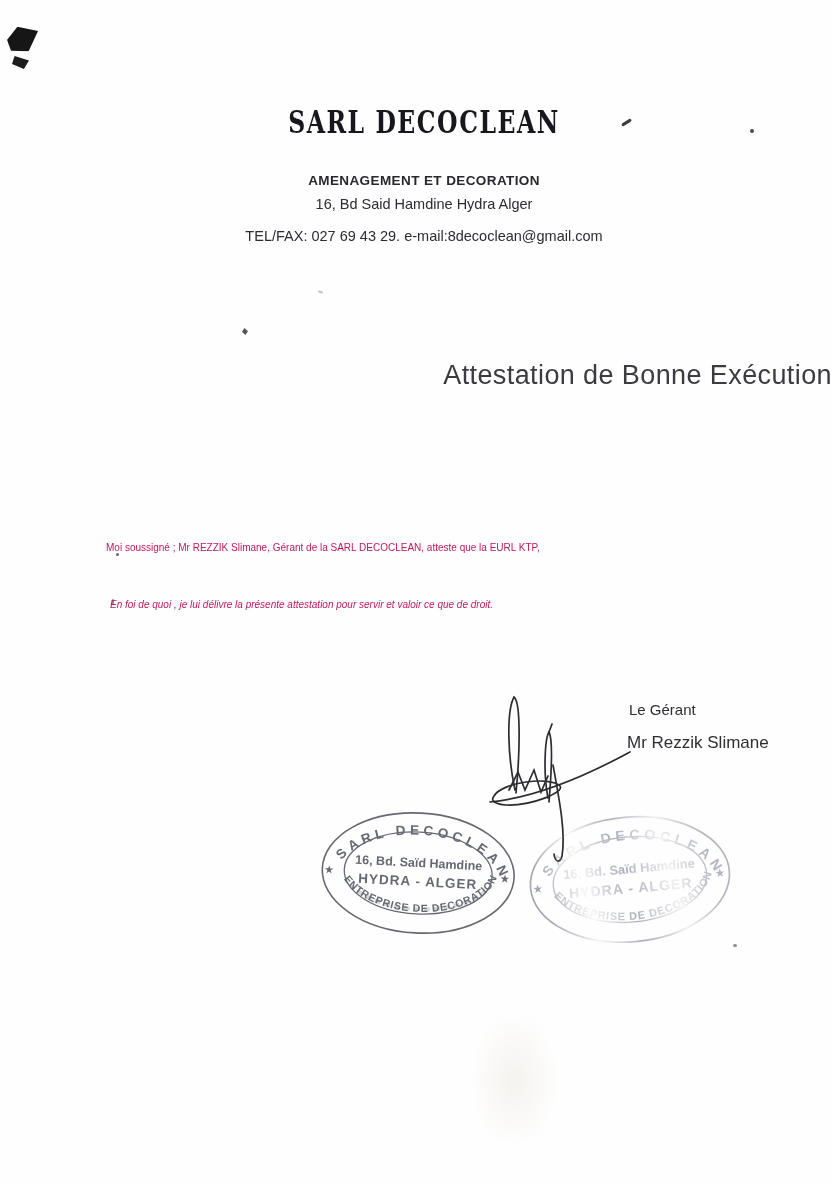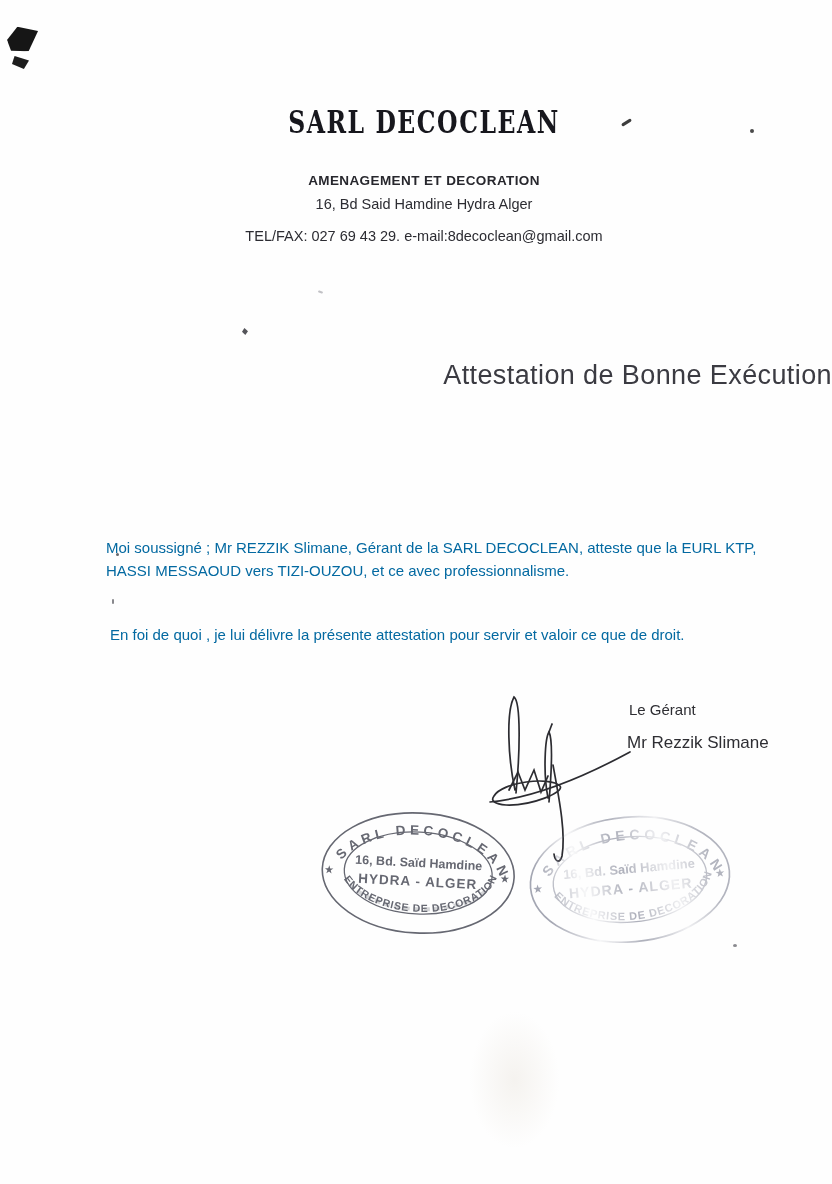--- a/index.html
+++ b/index.html
@@ -17,23 +17,23 @@
   }
   .tagline{position:absolute;left:0;right:0;top:164px;font-size:13.5px;font-weight:bold;letter-spacing:.4px;color:#27272d;margin-top:9px;}
   .address{position:absolute;left:0;right:0;top:196px;font-size:14.5px;color:#2c2c32;}
   .contact{position:absolute;left:0;right:0;top:228px;font-size:14.5px;color:#2c2c32;}
   
   .doc-title{
     position:absolute;left:16px;right:0;top:360px;text-align:right;
     font-size:27px;letter-spacing:.4px;color:#3b3b42;
   }
   
-  .para{position:absolute;font-size:15px;line-height:22.5px;color:#0369a1;white-space:nowrap;}
+  .para{position:absolute;font-size:10px;line-height:22.5px;color:#be185d;white-space:nowrap;}
   .para1{left:106px;top:537px;}
-  .para2{left:110px;top:624px;}
+  .para2{left:110px;top:594px;font-style:italic;}
   
   .sig-role{position:absolute;left:629px;top:701px;font-size:15px;color:#2e2e33;}
   .sig-name{position:absolute;left:627px;top:733px;font-size:17px;color:#2e2e33;text-align:right;}
   .signature-svg{position:absolute;left:462px;top:678px;}
   .signature-svg path{fill:none;stroke:#2c2c31;stroke-width:1.7;stroke-linecap:round;}
   
   .stamp{position:absolute;}
   .stamp svg{display:block;}
   .stamp text{font-family:"Liberation Sans",sans-serif;fill:currentColor;}
   .stamp ellipse,.stamp path{stroke:currentColor;fill:none;}
@@ -85,21 +85,20 @@
     <div class="company">SARL DECOCLEAN</div>
     <div class="tagline">AMENAGEMENT ET DECORATION</div>
     <div class="address">16, Bd Said Hamdine Hydra Alger</div>
     <div class="contact">TEL/FAX: 027 69 43 29. e-mail:8decoclean@gmail.com</div>
   </div>
 
   <div class="doc-title">Attestation de Bonne Exécution</div>
 
   <div class="para para1">
     <div>Moi soussigné ; Mr REZZIK Slimane, Gérant de la SARL DECOCLEAN, atteste que la EURL KTP,</div>
-    <div>HASSI MESSAOUD vers TIZI-OUZOU, et ce avec professionnalisme.</div>
   </div>
   <div class="para para2">En foi de quoi , je lui délivre la présente attestation pour servir et valoir ce que de droit.</div>
 
   <div class="sig-role">Le Gérant</div>
   <div class="sig-name">Mr Rezzik Slimane</div>
 
   <svg class="signature-svg" width="210" height="195" viewBox="0 0 210 195" aria-hidden="true">
     <path d="M 53,112 C 46,80 44,34 52,19 C 59,24 58,75 54,115"></path>
     <path d="M 86,120 C 81,95 83,60 87,54 C 91,62 89,100 87,124"></path>
     <path d="M 87,54 L 90,46"></path>

